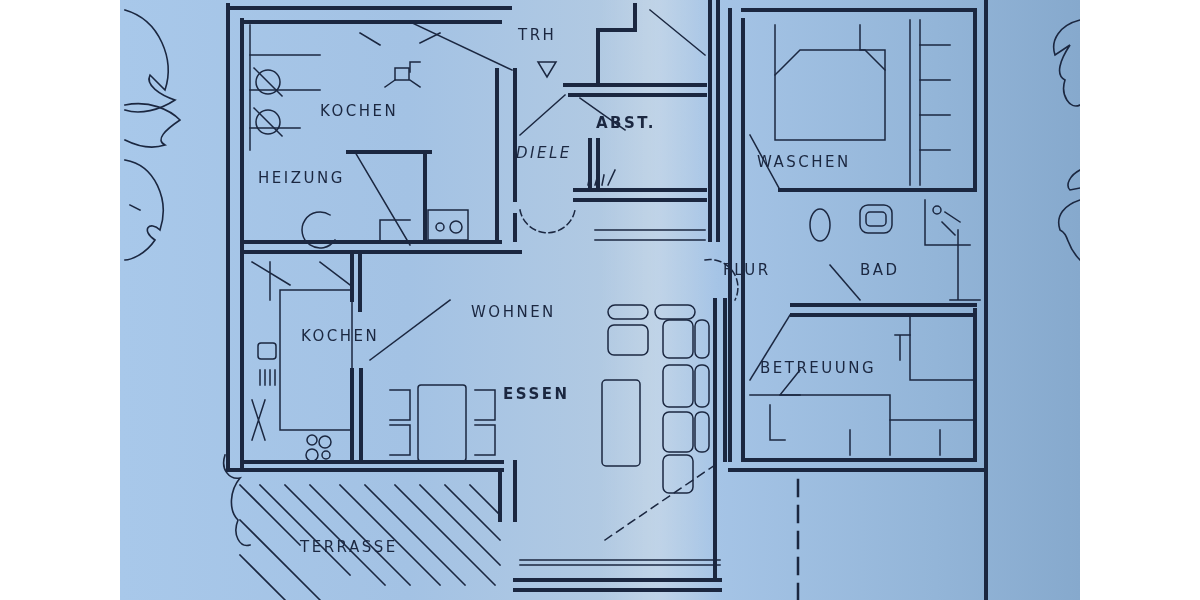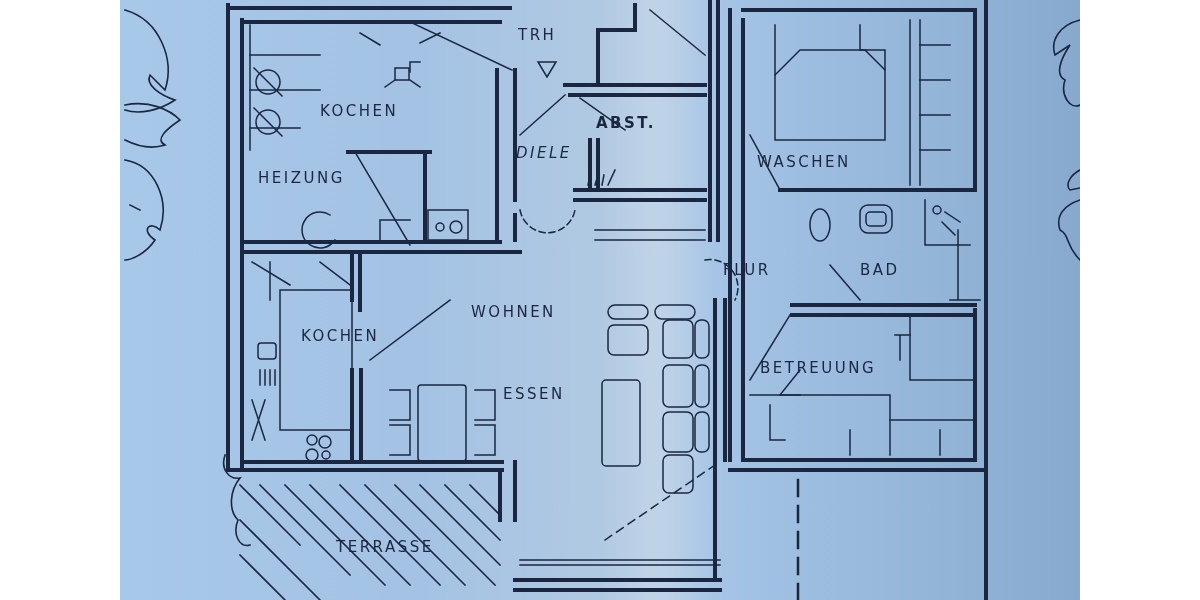--- a/index.html
+++ b/index.html
@@ -191,16 +191,16 @@
   <span class="room-label" style="left:200px;top:104px;">KOCHEN</span>
   <span class="room-label" style="left:138px;top:171px;">HEIZUNG</span>
   <span class="room-label" style="left:398px;top:28px;">TRH</span>
   <span class="room-label" style="left:476px;top:116px;font-weight:bold;">ABST.</span>
   <span class="room-label" style="left:396px;top:146px;font-style:italic;">DIELE</span>
   <span class="room-label" style="left:637px;top:155px;">WASCHEN</span>
   <span class="room-label" style="left:603px;top:263px;text-align:right;">FLUR</span>
   <span class="room-label" style="left:740px;top:263px;">BAD</span>
   <span class="room-label" style="left:181px;top:329px;text-align:right;">KOCHEN</span>
   <span class="room-label" style="left:320px;top:305px;margin-left:31px;">WOHNEN</span>
-  <span class="room-label" style="left:383px;top:387px;">ESSEN</span>
+  <span class="room-label" style="left:383px;top:387px;font-weight:bold;">ESSEN</span>
   <span class="room-label" style="left:640px;top:361px;">BETREUUNG</span>
-  <span class="room-label" style="left:180px;top:540px;margin-left:36px;">TERRASSE</span>
+  <span class="room-label" style="left:180px;top:540px;">TERRASSE</span>
 </div>
 
 </body></html>

